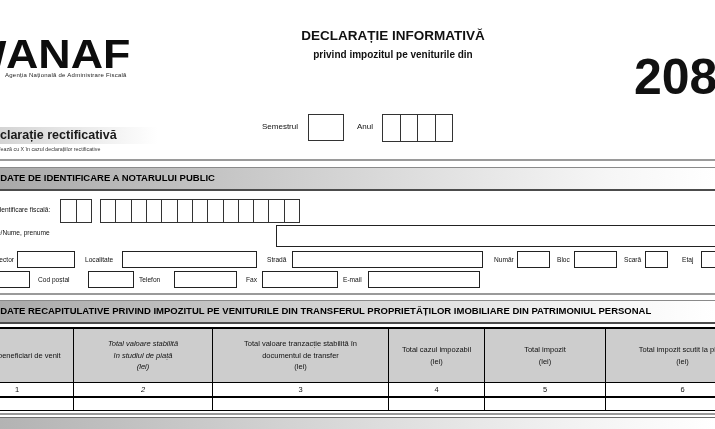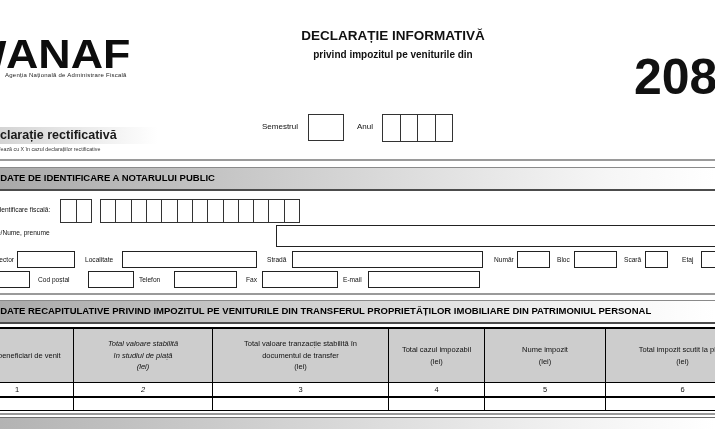--- a/index.html
+++ b/index.html
@@ -156,21 +156,21 @@
     <div class="tidx">3</div>
     <div class="tempty"></div>
   </div>
   <div class="rcol" style="width:96px;">
     <div class="th">Total cazul impozabil
 (lei)</div>
     <div class="tidx">4</div>
     <div class="tempty"></div>
   </div>
   <div class="rcol" style="width:121px;">
-    <div class="th">Nume impozit
+    <div class="th">Total impozit
 (lei)</div>
     <div class="tidx">5</div>
     <div class="tempty"></div>
   </div>
   <div class="rcol" style="width:153px;">
     <div class="th">Total impozit scutit la plată
 (lei)</div>
     <div class="tidx">6</div>
     <div class="tempty"></div>
   </div>

